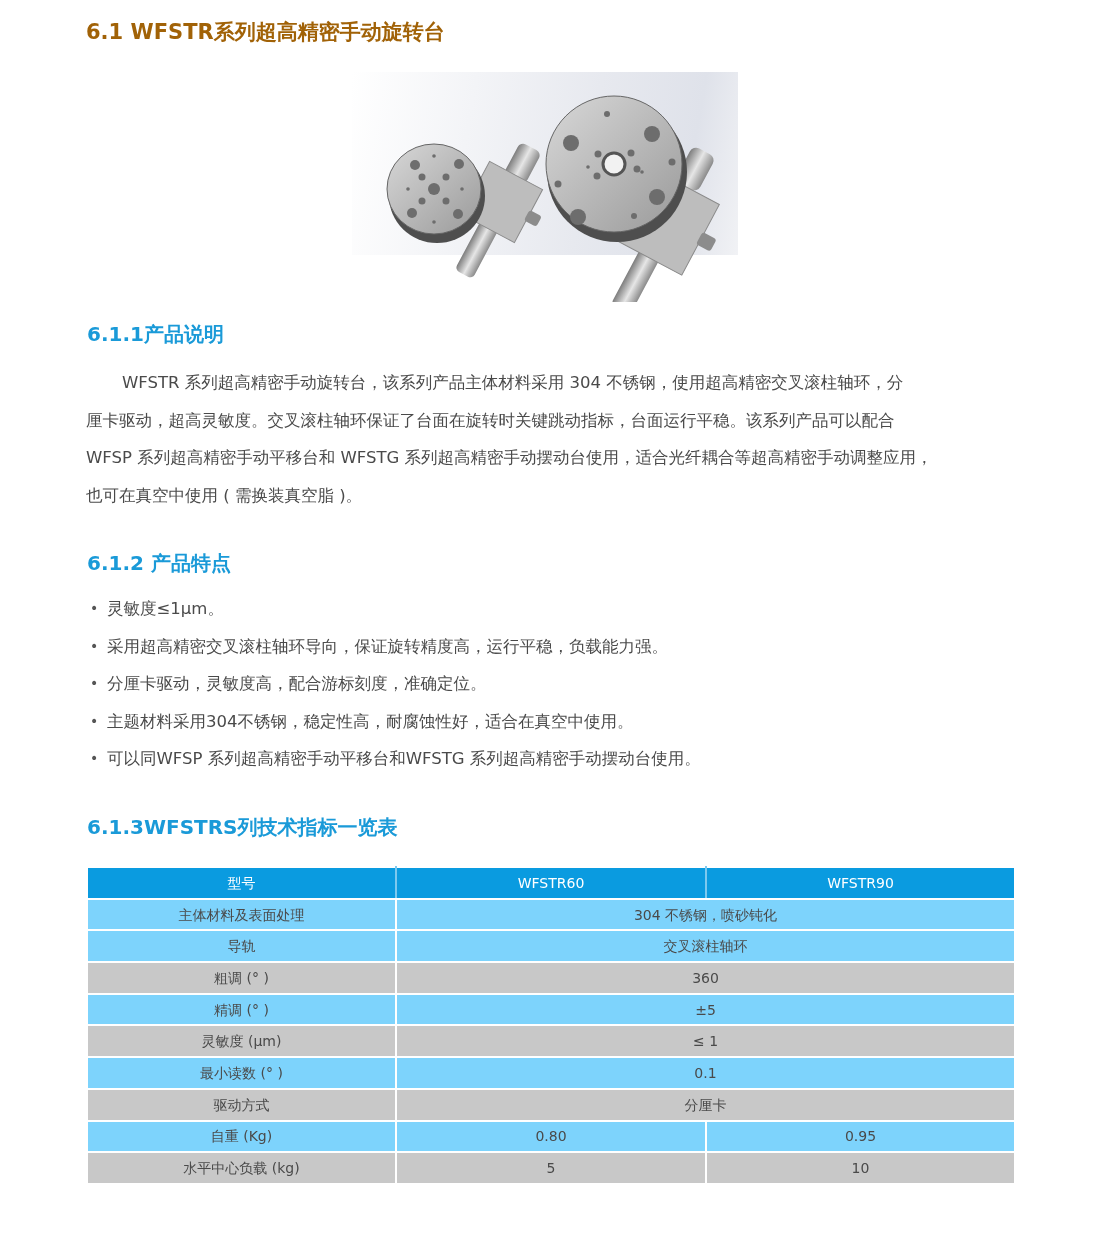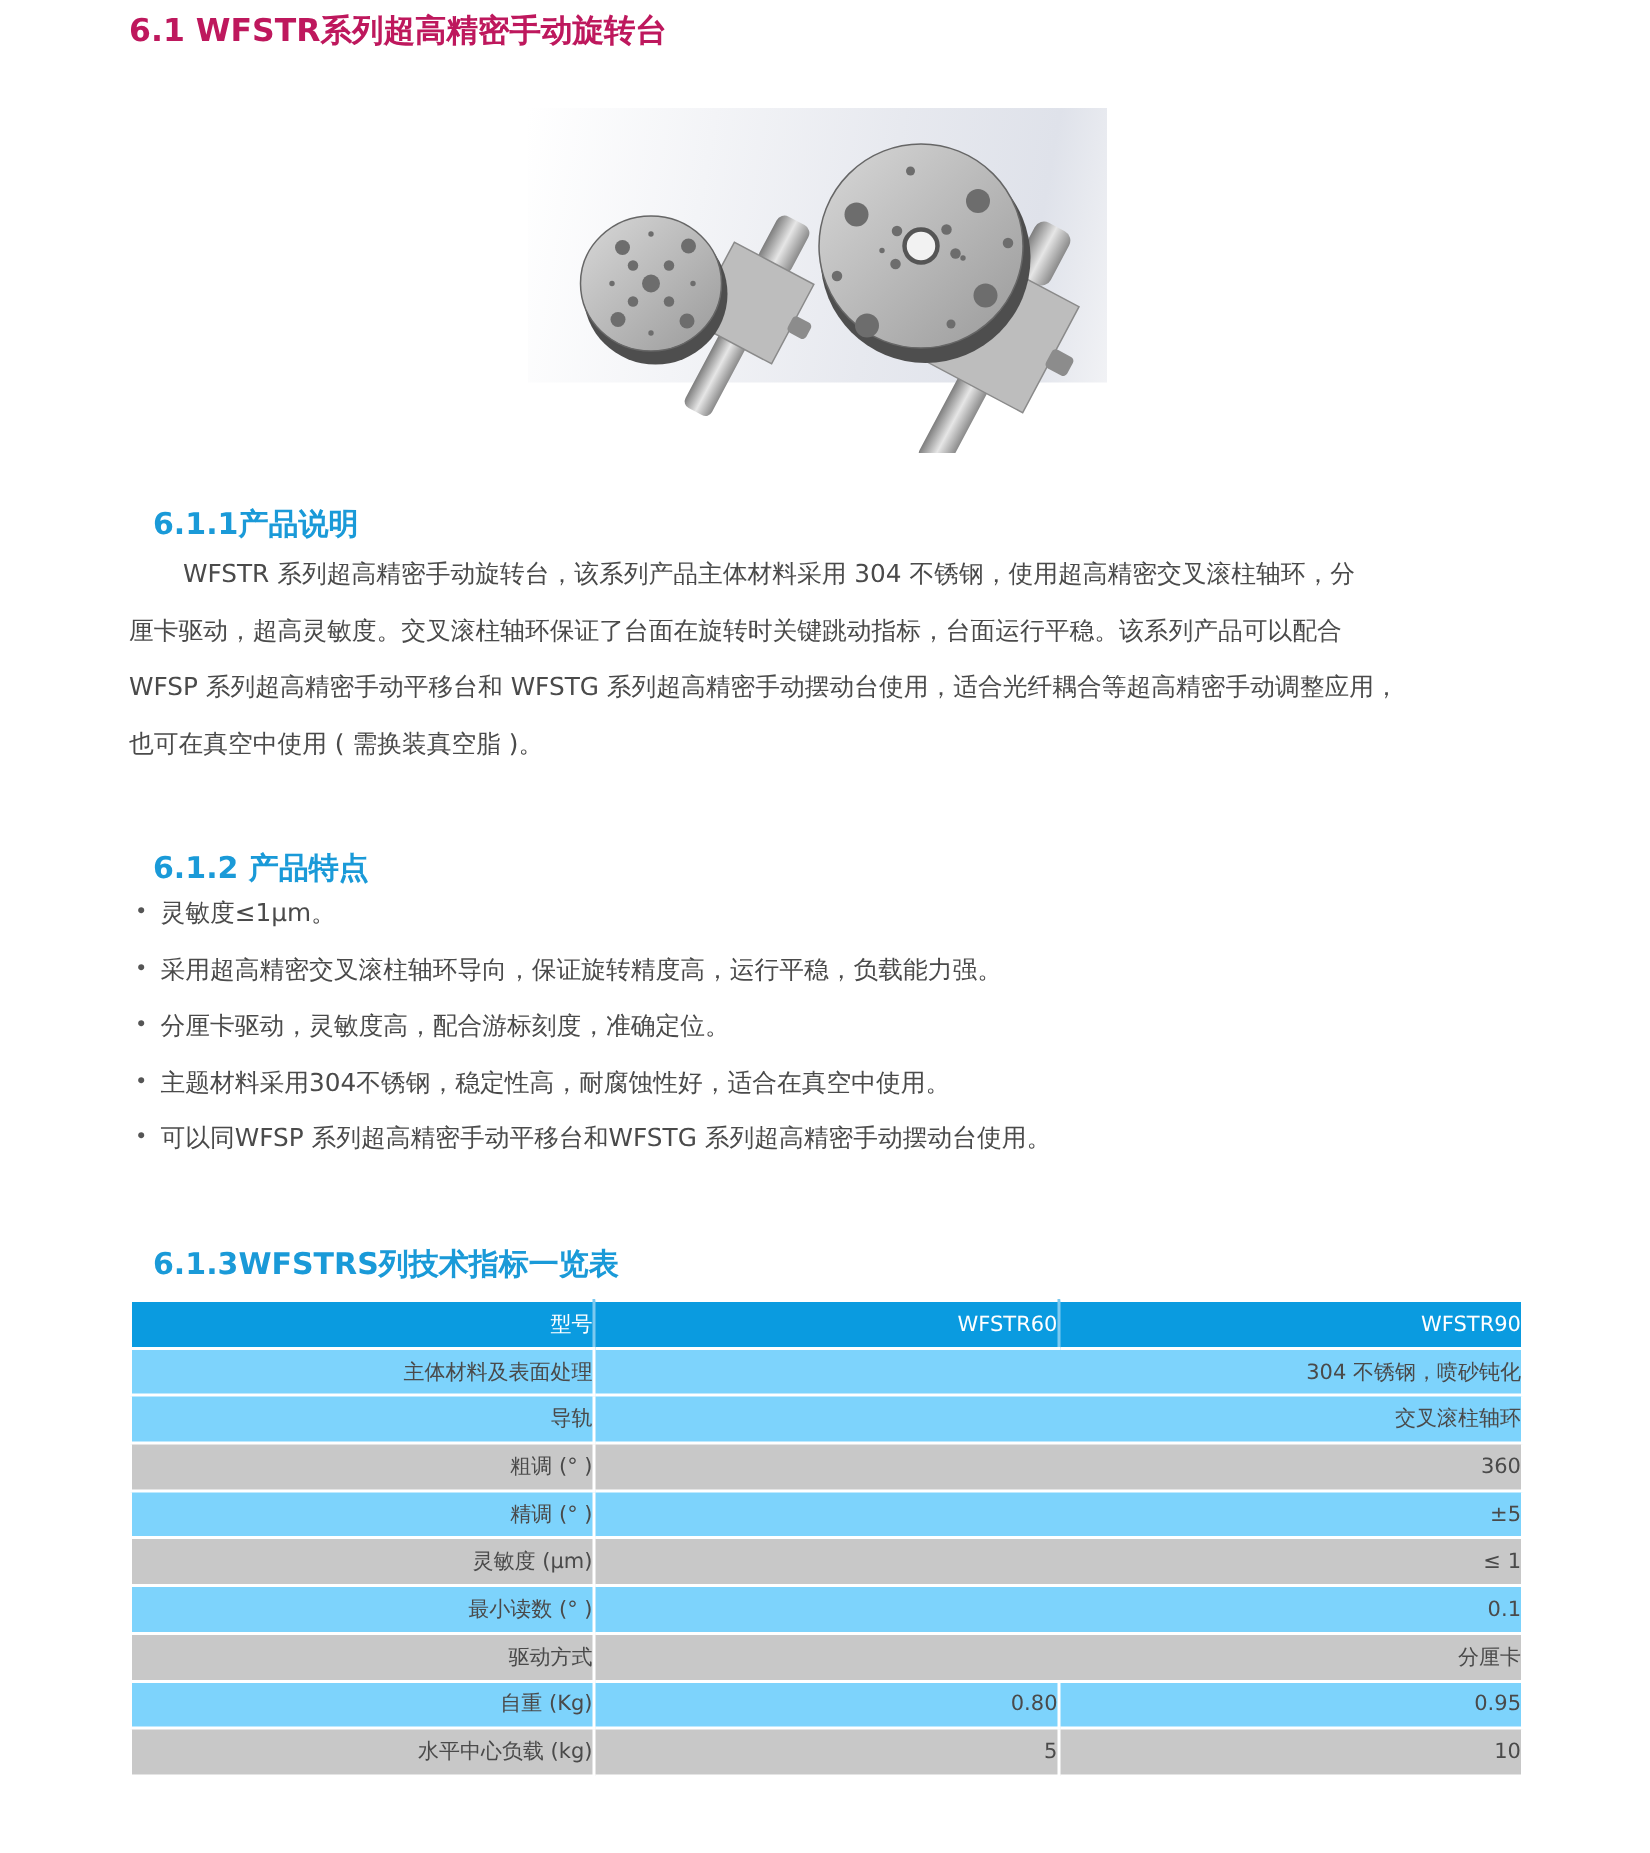--- a/index.html
+++ b/index.html
@@ -2,28 +2,28 @@
 <html><head>
 <meta charset="utf-8">
 <style>
   html, body { margin: 0; padding: 0; background: #ffffff; }
   body {
     width: 1100px; height: 1235px; position: relative; overflow: hidden;
     font-family: "DejaVu Sans", "Liberation Sans", sans-serif;
     color: #444444;
   }
   .h1 {
-    position: absolute; left: 86px; top: 6px;
-    font-size: 21px; font-weight: bold; color: #be185d; letter-spacing: 0px;
+    position: absolute; left: 86px; top: 18px;
+    font-size: 21px; font-weight: bold; color: #a16207; letter-spacing: 0px;
     margin: 0; white-space: nowrap;
   }
   .h2 {
     position: absolute; left: 86px;
     font-size: 20px; font-weight: bold; color: #1a9ad8;
-    margin: 16px; white-space: nowrap;
+    margin: 1px; white-space: nowrap;
   }
   #h-desc { top: 320px; }
   #h-feat { top: 549px; }
   #h-spec { top: 813px; }
 
   
   .photo {
     position: absolute; left: 352px; top: 72px; width: 386px; height: 230px;
   }
   .photo .bg {
@@ -54,21 +54,21 @@
 
   table.spec {
     position: absolute; left: 86px; top: 866px; width: 928px;
     border-collapse: collapse; table-layout: fixed;
     font-size: 14px; color: #4a4a4a;
   }
   table.spec col.c0 { width: 309px; }
   table.spec col.c1 { width: 310px; }
   table.spec col.c2 { width: 309px; }
   table.spec th, table.spec td {
-    text-align: right; vertical-align: middle; padding: 0;
+    text-align: center; vertical-align: middle; padding: 0;
     border: 2px solid #ffffff; height: 28px; line-height: 28px;
     white-space: nowrap;
   }
   table.spec tr { height: 31.7px; }
   table.spec th {
     background: #0a9be0; color: #ffffff; font-weight: normal; font-size: 14px;
     border-left-color: #7cc9ef; border-right-color: #7cc9ef;
   }
   table.spec th:first-child { border-left-color: #ffffff; }
   table.spec th:last-child { border-right-color: #ffffff; }

